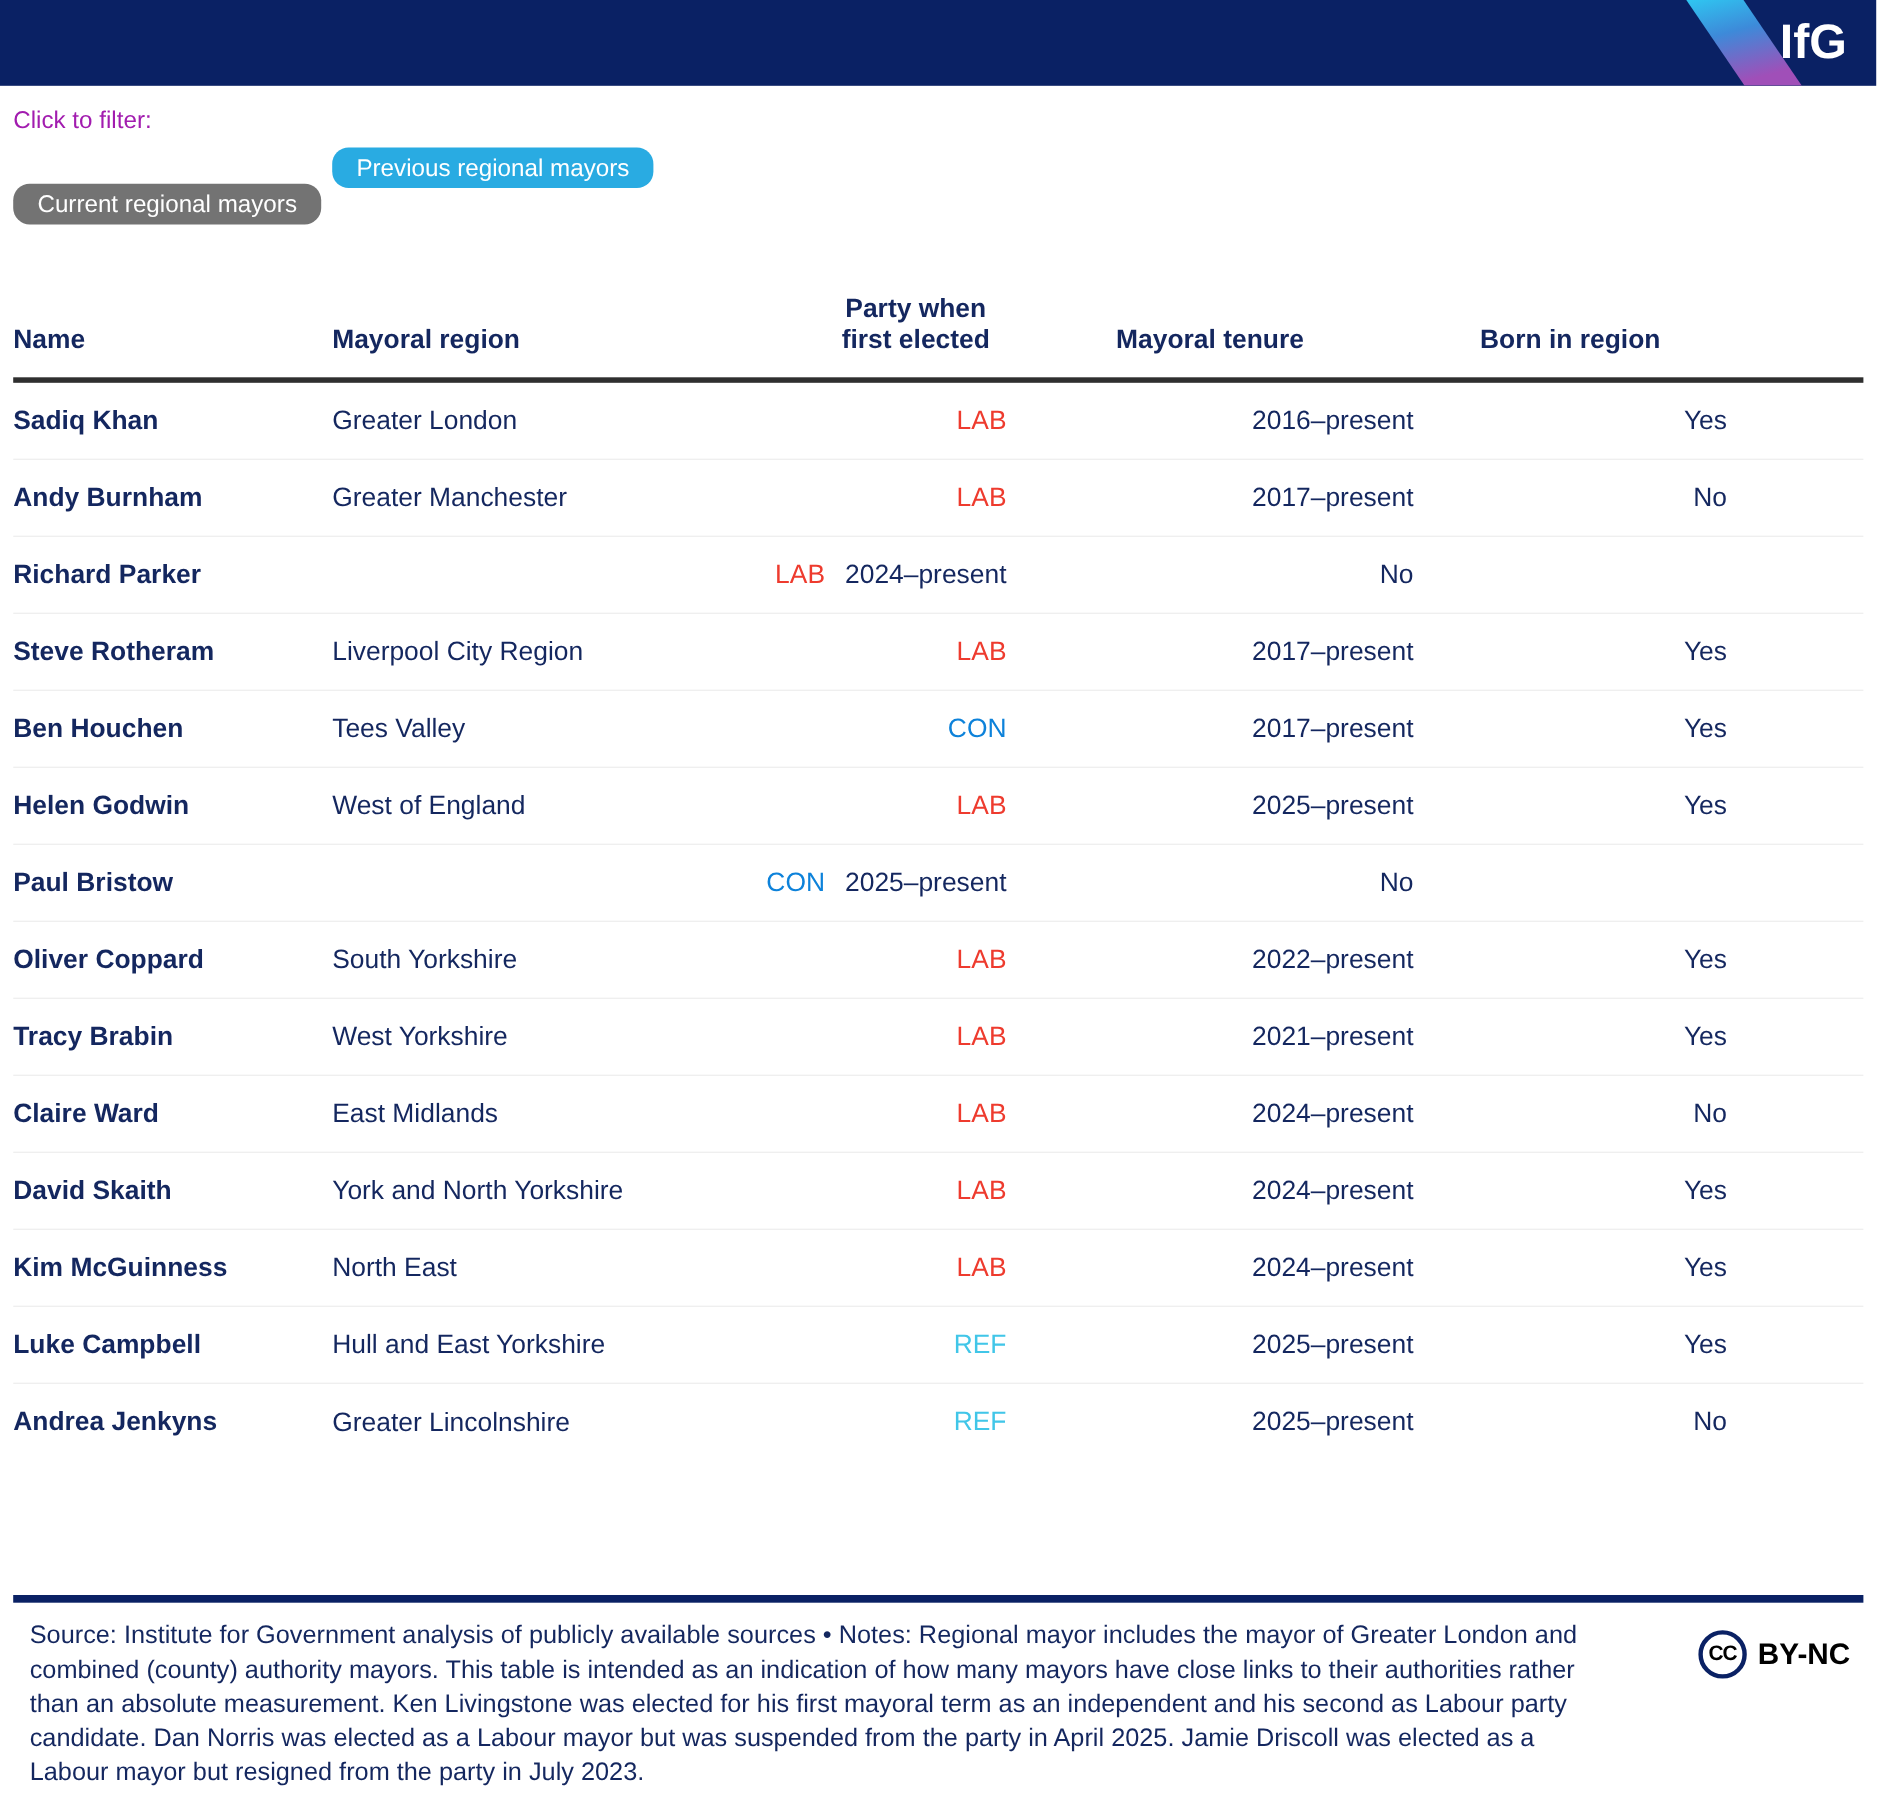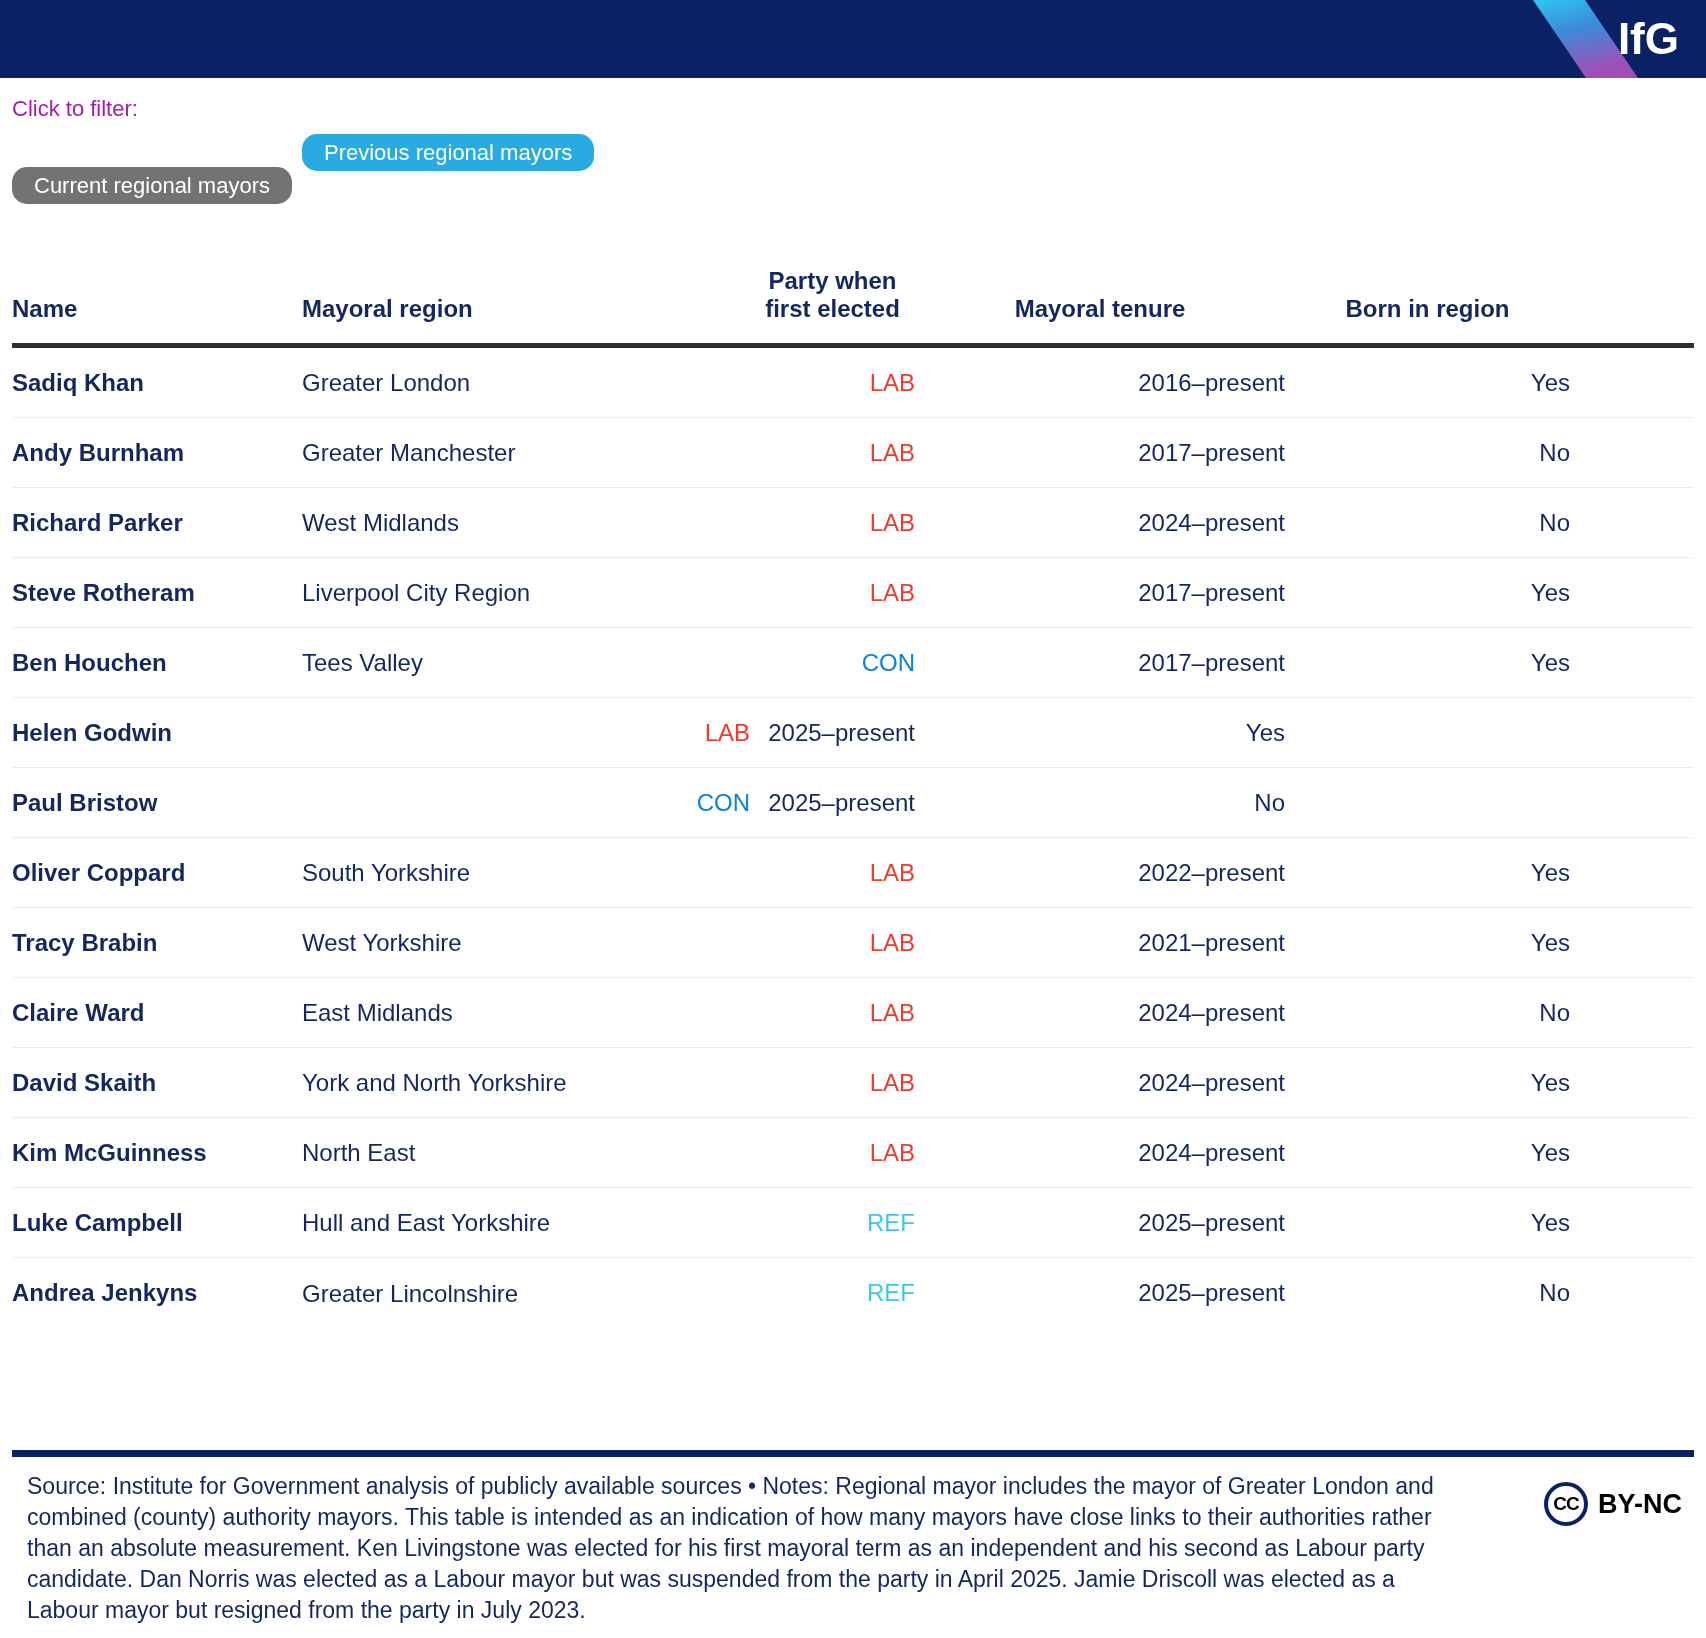--- a/index.html
+++ b/index.html
@@ -146,21 +146,20 @@
     <div class="trow">
       <div class="cell name">Andy Burnham</div>
       <div class="cell region">Greater Manchester</div>
       <div class="cell party" style="color: rgb(238, 59, 46);">LAB</div>
       <div class="cell tenure">2017–present</div>
       <div class="cell born">No</div>
     </div>
 
     <div class="trow">
       <div class="cell name">Richard Parker</div>
-      <div class="cell region">West Midlands</div>
       <div class="cell party" style="color: rgb(238, 59, 46);">LAB</div>
       <div class="cell tenure">2024–present</div>
       <div class="cell born">No</div>
     </div>
 
     <div class="trow">
       <div class="cell name">Steve Rotheram</div>
       <div class="cell region">Liverpool City Region</div>
       <div class="cell party" style="color: rgb(238, 59, 46);">LAB</div>
       <div class="cell tenure">2017–present</div>
@@ -170,20 +169,21 @@
     <div class="trow">
       <div class="cell name">Ben Houchen</div>
       <div class="cell region">Tees Valley</div>
       <div class="cell party" style="color: rgb(13, 130, 218);">CON</div>
       <div class="cell tenure">2017–present</div>
       <div class="cell born">Yes</div>
     </div>
 
     <div class="trow">
       <div class="cell name">Helen Godwin</div>
+      <div class="cell region">West of England</div>
       <div class="cell party" style="color: rgb(238, 59, 46);">LAB</div>
       <div class="cell tenure">2025–present</div>
       <div class="cell born">Yes</div>
     </div>
 
     <div class="trow">
       <div class="cell name">Paul Bristow</div>
       <div class="cell party" style="color: rgb(13, 130, 218);">CON</div>
       <div class="cell tenure">2025–present</div>
       <div class="cell born">No</div>

